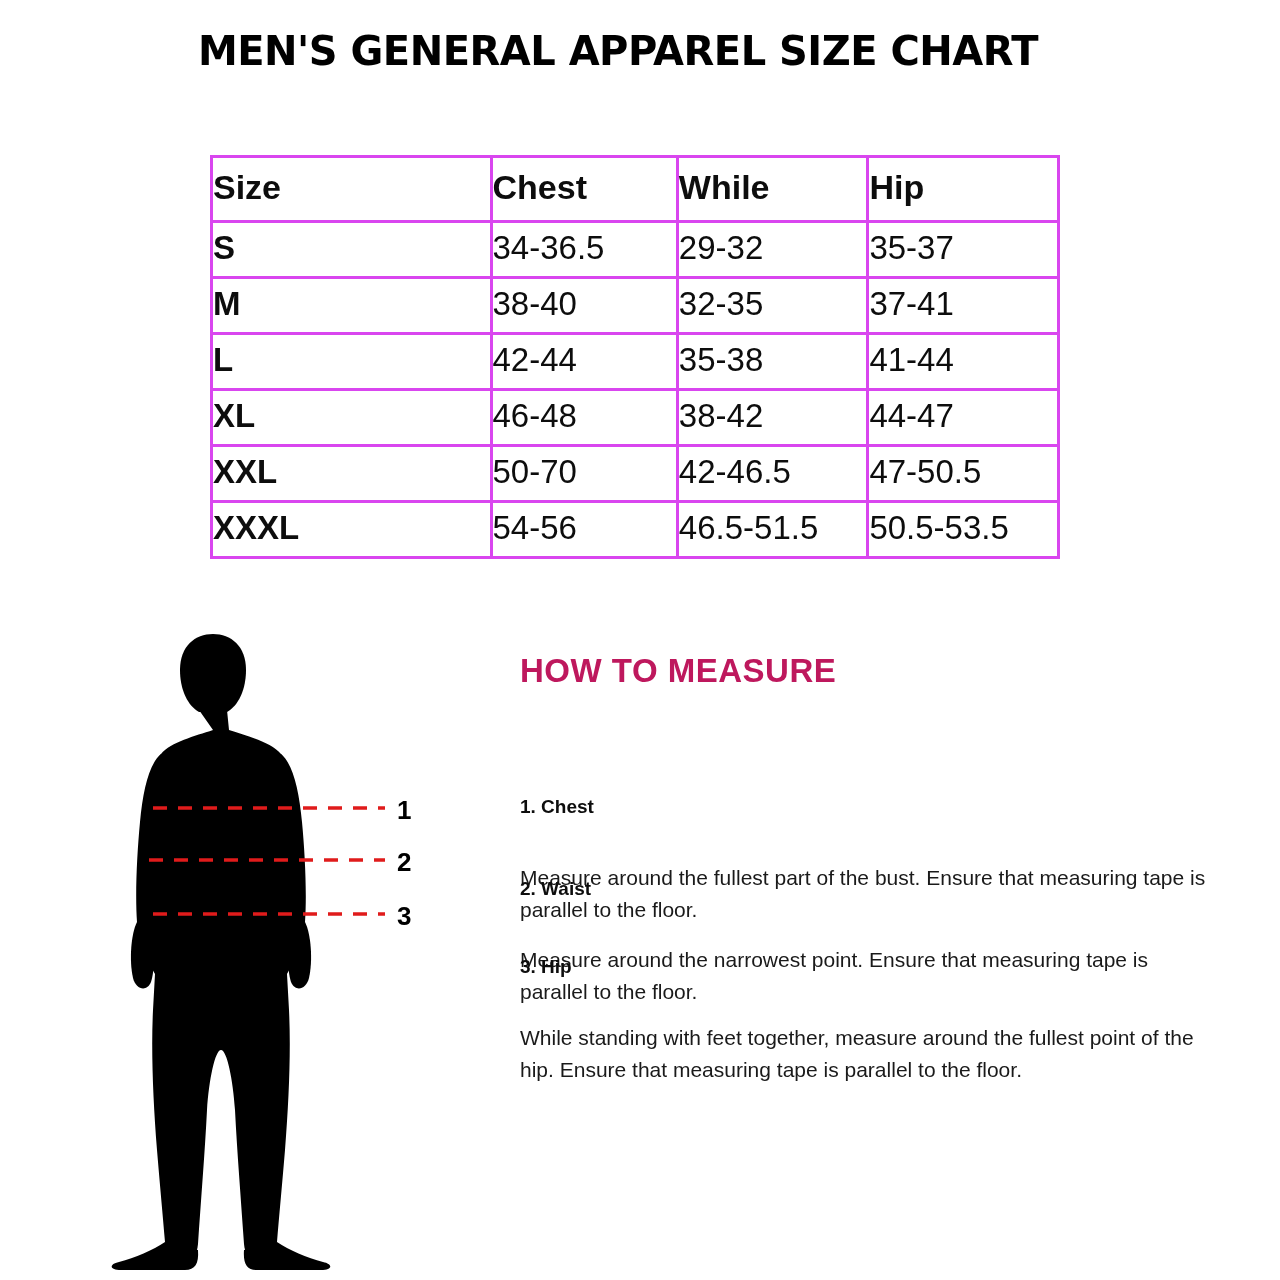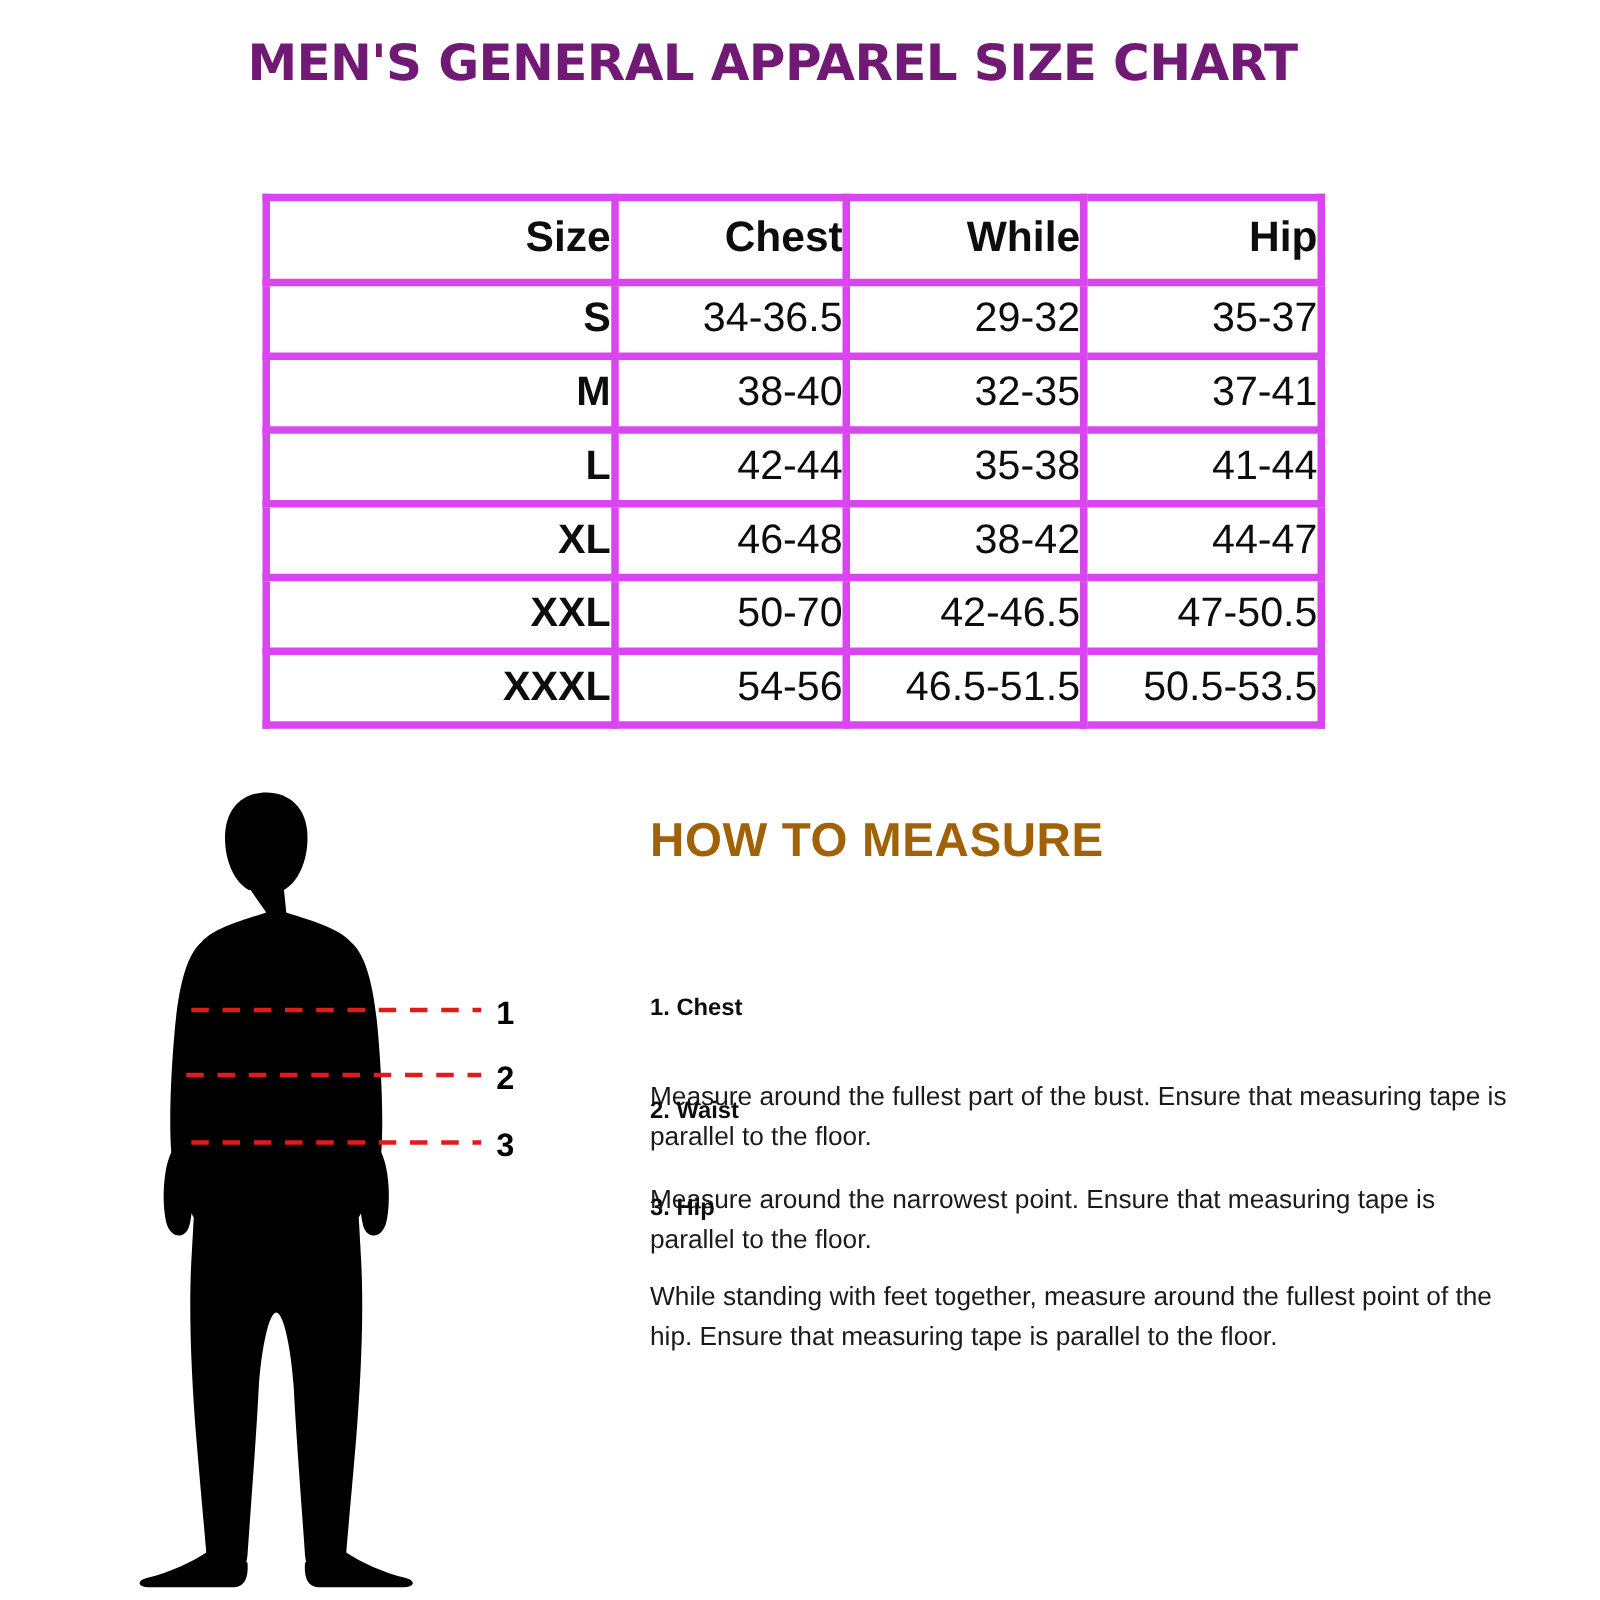--- a/index.html
+++ b/index.html
@@ -19,40 +19,40 @@
   
   .title {
     position: absolute;
     top: 28px;
     left: 0;
     width: 1236px;
     text-align: center;
     font-size: 40px;
     font-weight: 700;
     letter-spacing: -0.5px;
-    color: #701a75;
+    color: #000000;
     font-family: "DejaVu Sans", sans-serif;
   }
 
   
   .size-table-wrap {
     position: absolute;
     top: 155px;
     left: 210px;
     width: 850px;
   }
   table.size-table {
     border-collapse: collapse;
     width: 100%;
     table-layout: fixed;
   }
   table.size-table th,
   table.size-table td {
-    border: 6px solid #d946ef;
-    text-align: right;
+    border: 3px solid #d946ef;
+    text-align: left;
     font-size: 33px;
     font-weight: 700;
     padding: 6px 0 9px 0;
     color: #0d0d0d;
     font-family: "Liberation Sans", sans-serif;
   }
   table.size-table th {
     font-size: 34px;
     padding: 10px 0 13px 0;
   }
@@ -75,24 +75,24 @@
     width: 380px;
     height: 640px;
   }
   .figure svg { display: block; }
 
   
   .howto-title {
     position: absolute;
     left: 520px;
     top: 652px;
-    font-size: 38px;
+    font-size: 33px;
     font-weight: 700;
     letter-spacing: 0.5px;
-    color: #a16207;
+    color: #be185d;
     font-family: "Liberation Sans", sans-serif;
     text-align: right;
   }
   .howto-block {
     position: absolute;
     left: 520px;
     width: 690px;
   }
   .howto-block.b1 { top: 796px; }
   .howto-block.b2 { top: 878px; }

